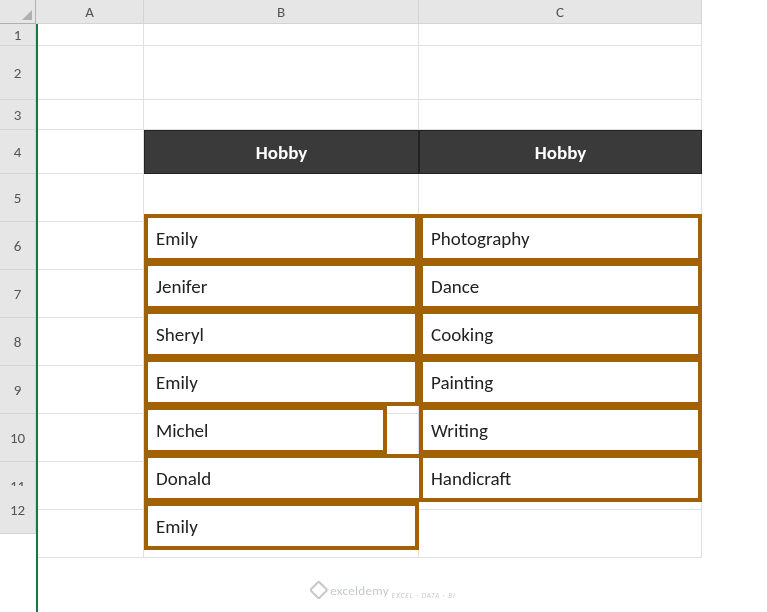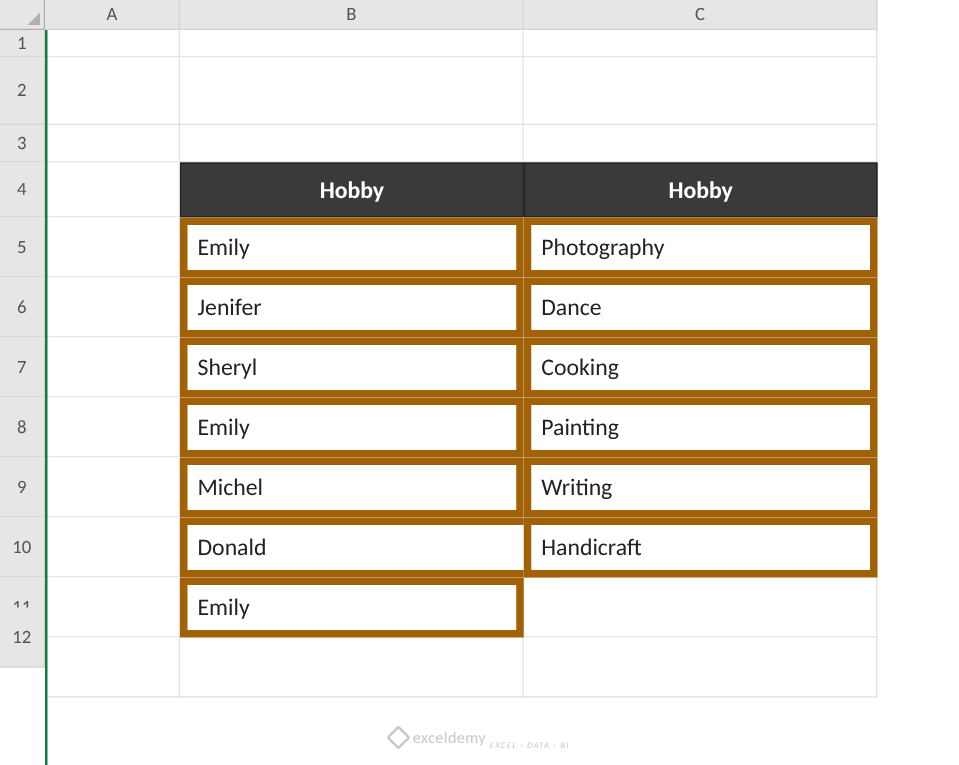--- a/index.html
+++ b/index.html
@@ -87,27 +87,28 @@
     display: flex;
     align-items: center;
     justify-content: center;
     border: 1px solid #222;
     z-index: 2;
   }
   
   .tdata {
     position: absolute;
     background: #fff;
-    border: 6px solid #a16207;
+    border: 4px solid #a16207;
     font-size: 19px;
     color: #222;
     display: flex;
     align-items: center;
     padding-left: 8px;
     z-index: 2;
+    margin-top: 40px;
   }
   
   .wm {
     position: absolute;
     left: 50%;
     transform: translateX(-50%);
     bottom: 14px;
     font-size: 13px;
     color: #c5c9cc;
     letter-spacing: 0.3px;
@@ -193,21 +194,21 @@
     <div class="thd" style="left: 144px; top: 130px; width: 275px; height: 44px;">Hobby</div>
     <div class="thd" style="left: 419px; top: 130px; width: 283px; height: 44px;">Hobby</div>
     <div class="tdata" style="left: 144px; top: 174px; width: 275px; height: 48px;">Emily</div>
     <div class="tdata" style="left: 419px; top: 174px; width: 283px; height: 48px;">Photography</div>
     <div class="tdata" style="left: 144px; top: 222px; width: 275px; height: 48px;">Jenifer</div>
     <div class="tdata" style="left: 419px; top: 222px; width: 283px; height: 48px;">Dance</div>
     <div class="tdata" style="left: 144px; top: 270px; width: 275px; height: 48px;">Sheryl</div>
     <div class="tdata" style="left: 419px; top: 270px; width: 283px; height: 48px;">Cooking</div>
     <div class="tdata" style="left: 144px; top: 318px; width: 275px; height: 48px;">Emily</div>
     <div class="tdata" style="left: 419px; top: 318px; width: 283px; height: 48px;">Painting</div>
-    <div class="tdata" style="left: 144px; top: 366px; width: 275px; height: 48px;">Michel</div>
+    <div class="tdata" style="left: 144px; top: 366px; width: 243px; height: 48px;">Michel</div>
     <div class="tdata" style="left: 419px; top: 366px; width: 283px; height: 48px;">Writing</div>
     <div class="tdata" style="left: 144px; top: 414px; width: 304px; height: 48px;">Donald</div>
     <div class="tdata" style="left: 419px; top: 414px; width: 283px; height: 48px;">Handicraft</div>
     <div class="tdata" style="left: 144px; top: 462px; width: 275px; height: 48px;">Emily</div>
     <div class="wm">
       <span class="logo"></span>
       <span>exceldemy</span>
       <span class="sub">EXCEL · DATA · BI</span>
     </div>
   </div>

